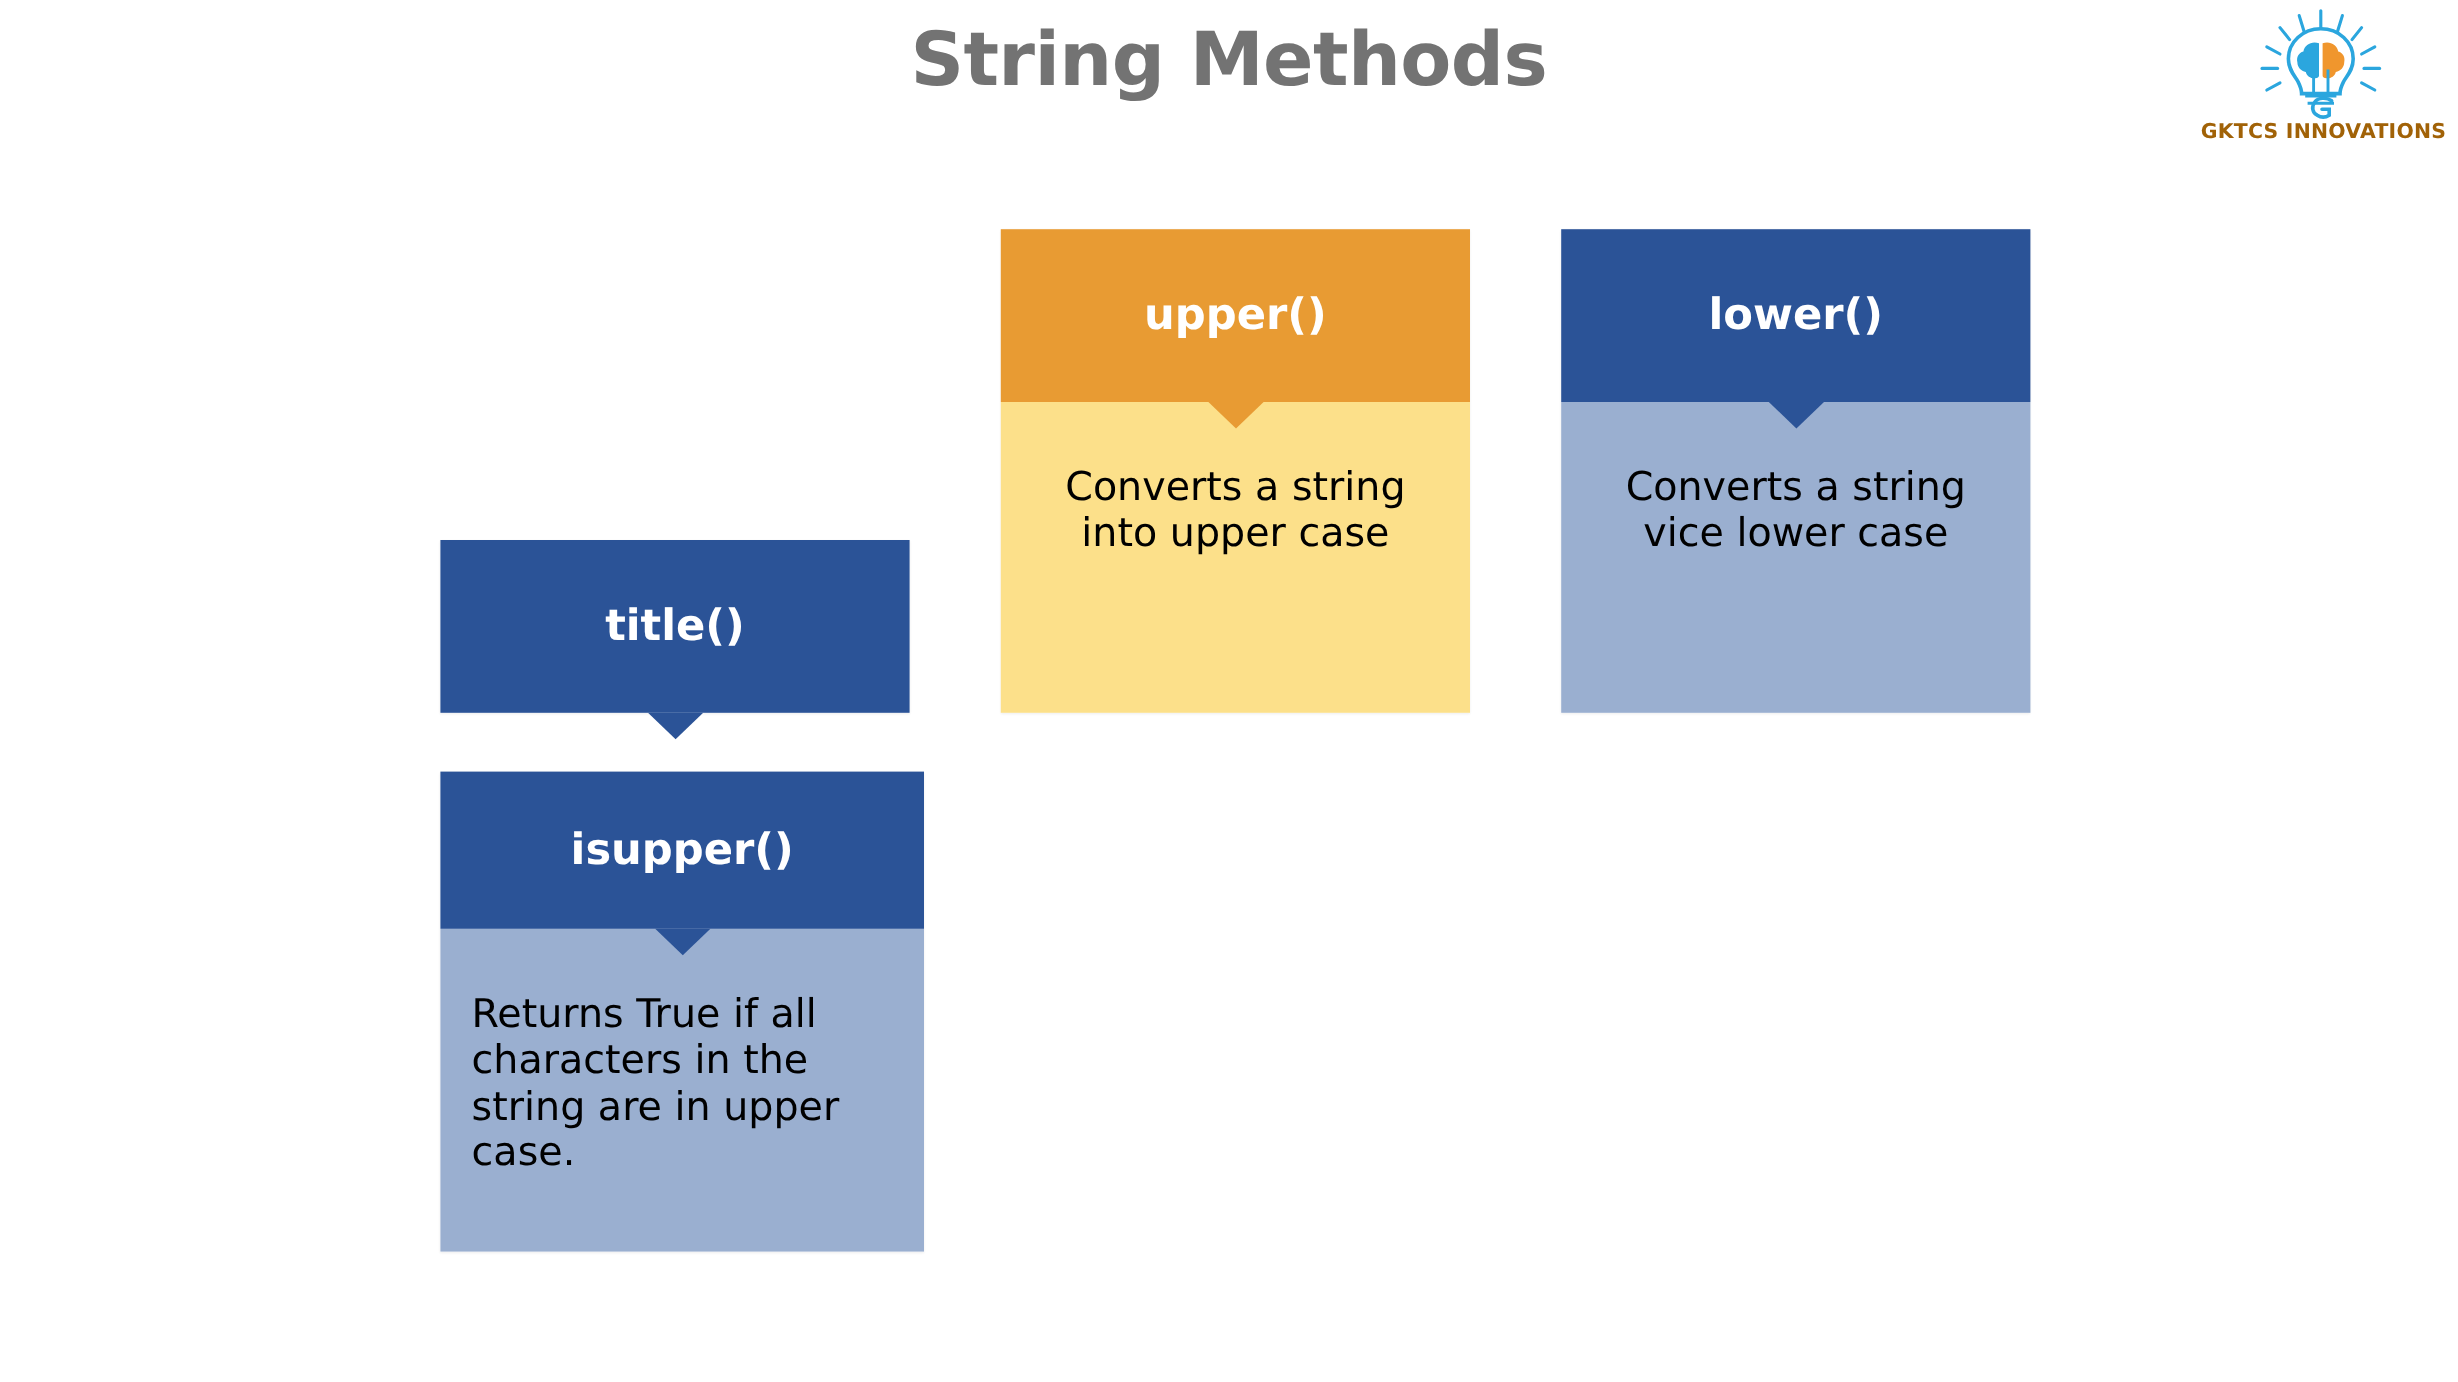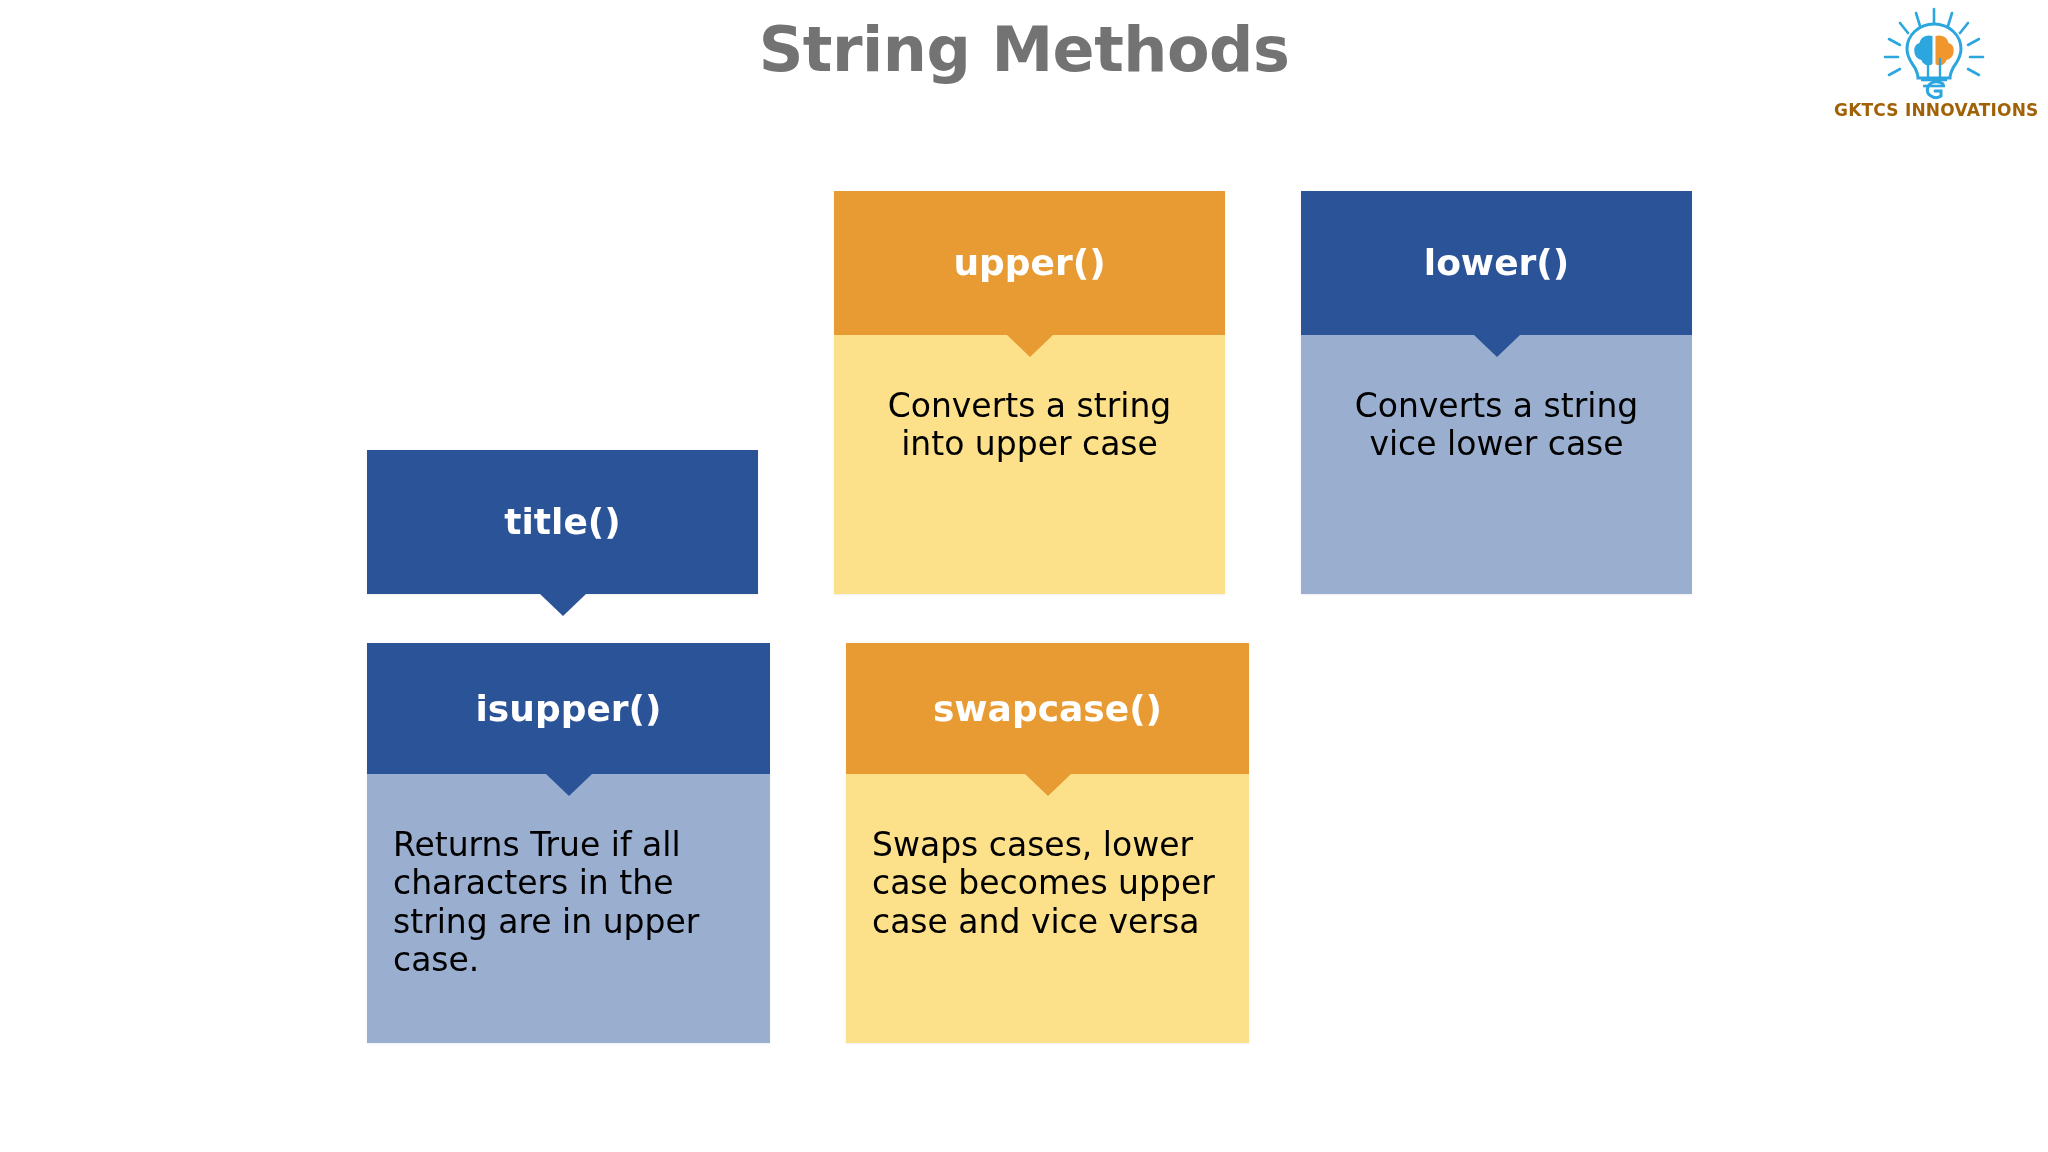--- a/index.html
+++ b/index.html
@@ -192,25 +192,18 @@
 
 
       <div class="card theme-blue">
         <div class="card-header">
           <span class="card-title">isupper()</span>
           <span class="notch"></span>
         </div>
         <div class="card-body left">Returns True if all characters in the string are in upper case.</div>
       </div>
 
-      <div class="card theme-orange">
-        <div class="card-header">
-          <span class="card-title">swapcase()</span>
-          <span class="notch"></span>
-        </div>
-        <div class="card-body left">Swaps cases, lower case becomes upper case and vice versa</div>
-      </div>
 
     </div>
 
   </div>
 
 </div>
 
 </body></html>

